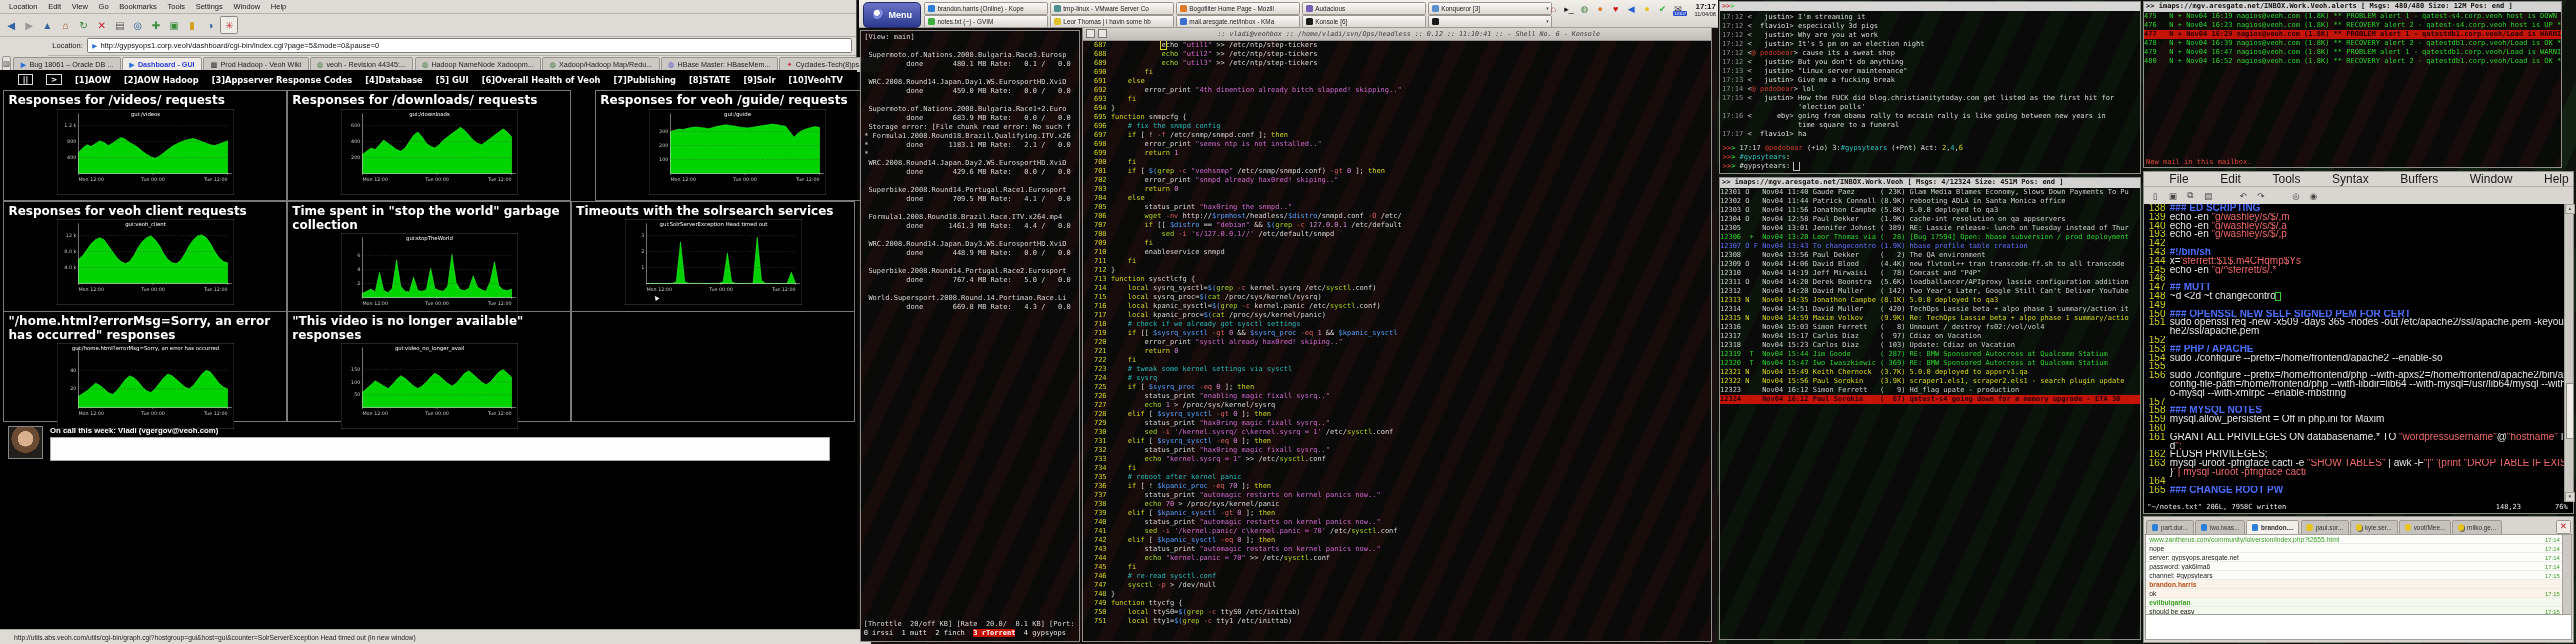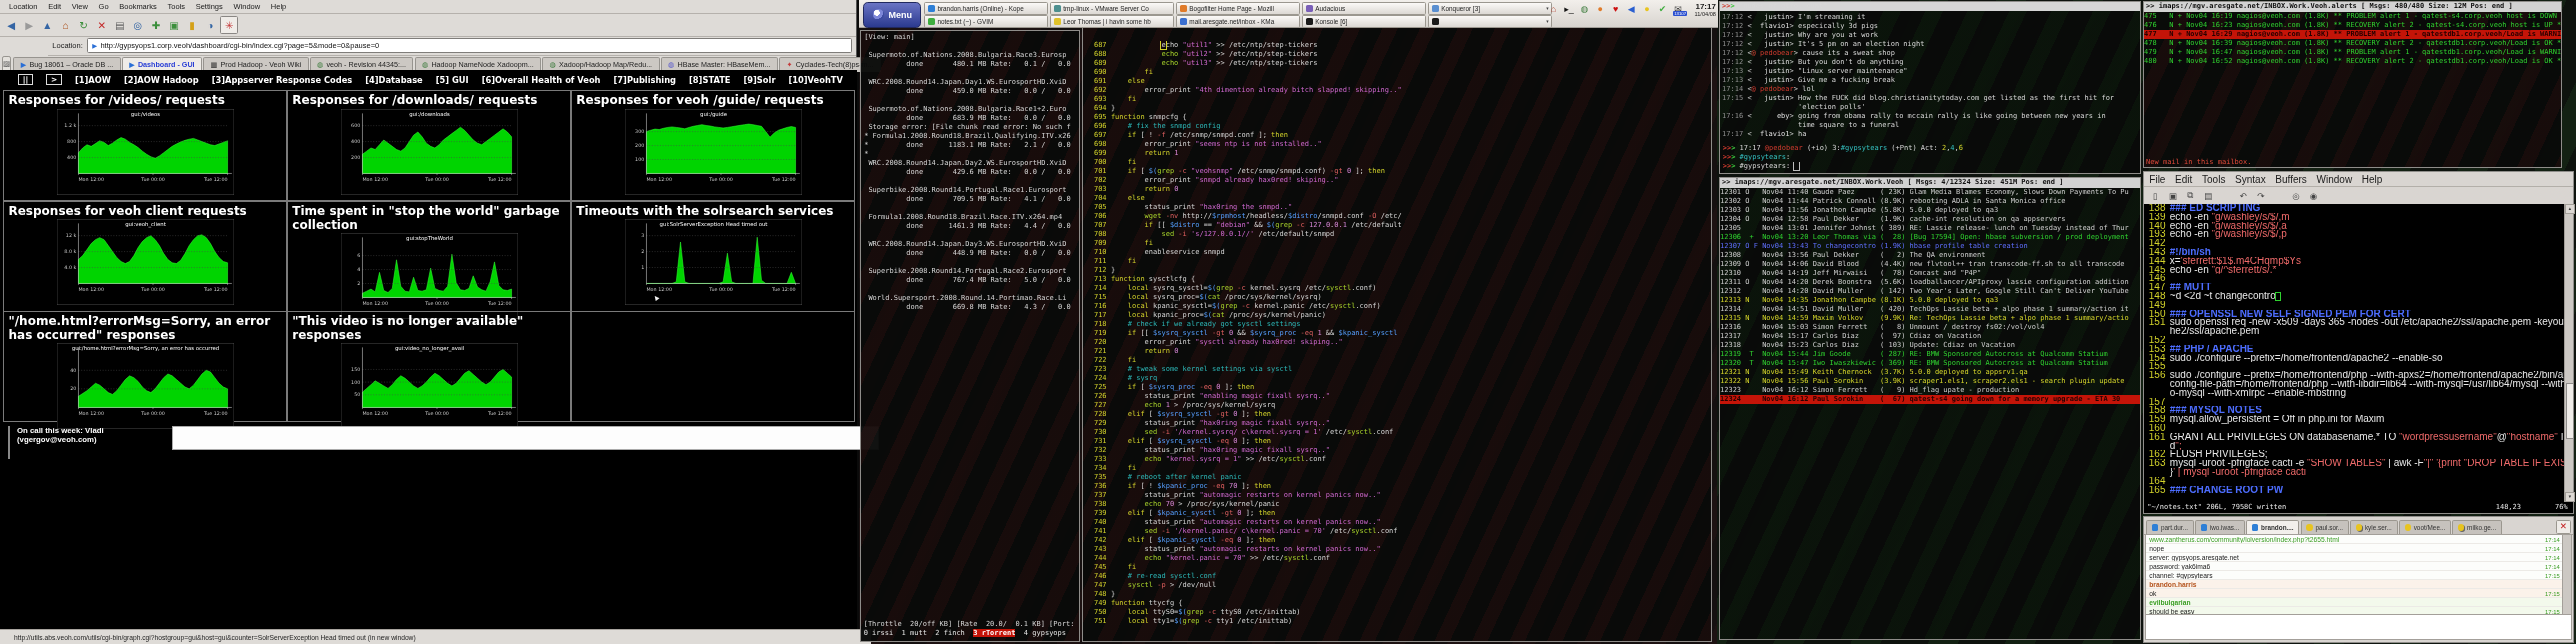--- a/index.html
+++ b/index.html
@@ -48,21 +48,21 @@
         font-size:8.3px;font-weight:bold;font-family:"DejaVu Sans",sans-serif;}
   .dnav .navbtn{border:0.5px solid #ddd;padding:0 3.8px;font-size:7.5px;}
   .cell{position:absolute;width:282px;height:109px;border:0.5px solid #7a7a7a;}
   .ctitle{color:#fff;font-weight:bold;font-size:12px;padding:1.6px 4.3px;font-family:"DejaVu Sans",sans-serif;}
   .cgraph{display:flex;justify-content:center;}
   .ctick{fill:#c8c8c8;font-size:9px;font-family:"DejaVu Sans",sans-serif;}
   .clabel{fill:#fff;font-size:10px;font-family:"DejaVu Sans",sans-serif;}
   #oncall{position:absolute;left:7.5px;top:356px;width:837px;height:45px;display:flex;gap:7.5px;}
   .photo{width:33px;height:31px;border:0.5px solid #888;
          background:radial-gradient(circle at 50% 38%,#d9b08c 0 30%,#6b4a33 31% 55%,#23201c 56%);}
-  .oc-right{flex:1;display:flex;gap:2.1px;}
+  .oc-right{flex:1;display:flex;flex-direction:column;gap:2.1px;}
   .oc-text{color:#fff;font-weight:bold;font-size:7.8px;}
   .oc-bar{height:21.5px;background:#fdfdfd;border:0.5px solid #aaa;width:778px;}
   .statusbar{position:absolute;left:0;bottom:0;width:857px;height:14px;background:#dedbd7;
              border-top:0.5px solid #a8a49e;display:flex;align-items:center;padding-left:14px;
              font-size:6.7px;color:#222;}
   .mousecur{position:absolute;left:652px;top:223px;color:#f2f2f2;font-size:8px;
             transform:rotate(-38deg);text-shadow:0 0 1.1px #000;z-index:50;}
   
   #panel2{left:859px;top:0;width:859px;height:28px;background:linear-gradient(#f2efeb,#d8d4cf);
           border-bottom:0.5px solid #a29e98;z-index:10;}
@@ -98,22 +98,22 @@
         font-weight:bold;overflow:hidden;}
   .mrow{display:flex;height:9px;line-height:9px;white-space:pre;overflow:hidden;}
   .m-num{width:6ch;flex:none}.m-fl{width:4ch;flex:none}.m-date{width:12ch;flex:none}
   .m-from{width:16ch;flex:none;overflow:hidden}.m-size{width:7ch;flex:none}
   .m-subj{flex:1;overflow:hidden}
   .c-w{color:#cfcfcf}.c-g{color:#2fd12f}.c-b{color:#5f6fff}.c-y{color:#d7d72b}
   .c-sel{background:#c41408;color:#260000;font-weight:bold}
   .newmail{position:absolute;bottom:1.6px;left:2.1px;color:#e04a3a;}
   
   #gvim{background:#d9d5d1;border:0.5px solid #8f8d8a;}
-  .gmenu{height:14px;display:flex;align-items:center;gap:1.1px;padding-left:1px;font-size:10px;color:#1a1a1a;
-         border-bottom:0.5px solid #b3afa9;}
+  .gmenu{height:14px;display:flex;align-items:center;gap:1.1px;padding-left:21px;font-size:12px;color:#1a1a1a;
+         border-bottom:0.5px solid #b3afa9;justify-content:space-between;}
   .gmenu span{padding:1.1px 4.3px;}
   .gtool{height:17px;display:flex;align-items:center;gap:1.6px;padding-left:3.2px;border-bottom:0.5px solid #b3afa9;}
   .gbtn{width:14px;height:14px;display:flex;align-items:center;justify-content:center;font-size:8.6px;
         border:0.5px solid transparent;border-radius:1.6px;color:#444;}
   .gtext{position:absolute;left:0;right:8px;top:32px;bottom:10.7px;background:#000;overflow:hidden;
          font-family:Liberation Sans, sans-serif;font-size:10px;}
   .grow{height:8.8px;line-height:8.8px;white-space:pre;overflow:hidden;}
   .gstatus{position:absolute;left:0;right:0;bottom:0;height:10.7px;background:#000;color:#e8e8e8;
            font-family:"DejaVu Sans Mono",monospace;font-size:7px;line-height:10.7px;padding-left:3.2px;}
   .gs-pos{position:absolute;right:52px}.gs-pct{position:absolute;right:5.4px}
@@ -291,21 +291,21 @@
             <line x1="179" y1="120" x2="179" y2="123" stroke="#bbb"></line>
             <text x="179" y="134" text-anchor="middle" class="ctick">Tue 00:00</text>
             <line x1="318" y1="120" x2="318" y2="123" stroke="#bbb"></line>
             <text x="318" y="134" text-anchor="end" class="ctick">Tue 12:00</text>
             <line x1="40" y1="8" x2="40" y2="120" stroke="#ddd"></line>
             <line x1="40" y1="120" x2="326" y2="120" stroke="#ddd"></line>
             <text x="165" y="12" text-anchor="middle" class="clabel">gui:/downloads</text>
           </svg>
         </div>
       </div>
-    <div class="cell" style="left:571px;top:20.4px">
+    <div class="cell" style="left:595px;top:20.4px">
         <div class="ctitle">Responses for veoh /guide/ requests</div>
         <div class="cgraph">
           <svg width="177" height="86" viewBox="0 0 330 160">
             <rect width="330" height="160" fill="#000" stroke="#6a6a6a"></rect>
             <polygon points="40,120 40.0,42.0 47.9,39.4 55.9,37.3 63.8,38.1 71.8,35.8 79.7,34.2 87.7,33.2 95.6,34.2 103.5,35.2 111.5,36.8 119.4,34.2 127.4,32.1 135.3,30.6 143.3,29.0 151.2,30.6 159.1,31.6 167.1,33.2 175.0,34.2 183.0,35.2 190.9,34.2 198.9,32.9 206.8,31.6 214.7,30.3 222.7,29.0 230.6,28.0 238.6,29.0 246.5,30.6 254.5,32.1 262.4,42.0 270.3,52.4 278.3,44.6 286.2,39.4 294.2,36.8 302.1,34.2 310.1,32.6 318.0,34.2 318,120" fill="#00d400" stroke="#33ff33" stroke-width="1"></polygon>
             <line x1="40" y1="94.0" x2="318" y2="94.0" stroke="#4a4a4a" stroke-dasharray="2,3"></line>
             <text x="36" y="97" text-anchor="end" class="ctick">100</text>
             <line x1="40" y1="68.0" x2="318" y2="68.0" stroke="#4a4a4a" stroke-dasharray="2,3"></line>
             <text x="36" y="71" text-anchor="end" class="ctick">200</text>
             <line x1="40" y1="42.0" x2="318" y2="42.0" stroke="#4a4a4a" stroke-dasharray="2,3"></line>
@@ -595,20 +595,25 @@
       <div class="trow"> World.Supersport.2008.Round.14.Portimao.Race.Li</div>
       <div class="trow">          done       669.8 MB Rate:   4.3 /   0.0</div>
     </div>
   <div class="trow pinbot" style="bottom:12.3px">[Throttle  20/off KB] [Rate  20.0/  0.1 KB] [Port:</div>
   <div class="pinbot" style="bottom:2.7px">
       <div class="trow"><span class="wht">0 irssi  1 mutt  2 finch  </span><span class="selr">3 rTorrent</span><span class="wht">  4 gypsyops</span></div>
     </div>
 </div>
 
 <div class="abs term stripes-red" id="vimwin" style="left:1082px;top:26px;width:630px;height:616px;padding:0;">
+  <div class="titlebar">
+    <span class="miniico"></span>
+    <span class="miniico"></span>
+    <span class="ttl">:: vladi@veohbox :: /home/vladi/svn/Ops/headless :: 0.12 :: 11:10:41 :: - Shell No. 6 - Konsole</span>
+  </div>
   <div style="position:absolute;left:2.1px;right:1.1px;top:14px;bottom:10.7px;overflow:hidden">
       <div class="trow"><span class="lnum">687</span>            <span class="curv">e</span>cho <span class="hs">"util1"</span> &gt;&gt; /etc/ntp/step-tickers</div>
       <div class="trow"><span class="lnum">688</span>            <span class="hb">echo</span> <span class="hs">"util2"</span> &gt;&gt; /etc/ntp/step-tickers</div>
       <div class="trow"><span class="lnum">689</span>            <span class="hb">echo</span> <span class="hs">"util3"</span> &gt;&gt; /etc/ntp/step-tickers</div>
       <div class="trow"><span class="lnum">690</span>        <span class="hk">fi</span></div>
       <div class="trow"><span class="lnum">691</span>    <span class="hk">else</span></div>
       <div class="trow"><span class="lnum">692</span>        error_print <span class="hs">"4th dimention already bitch slapped! skipping.."</span></div>
       <div class="trow"><span class="lnum">693</span>    <span class="hk">fi</span></div>
       <div class="trow"><span class="lnum">694</span>}</div>
       <div class="trow"><span class="lnum">695</span><span class="hk">function</span> snmpcfg {</div>

